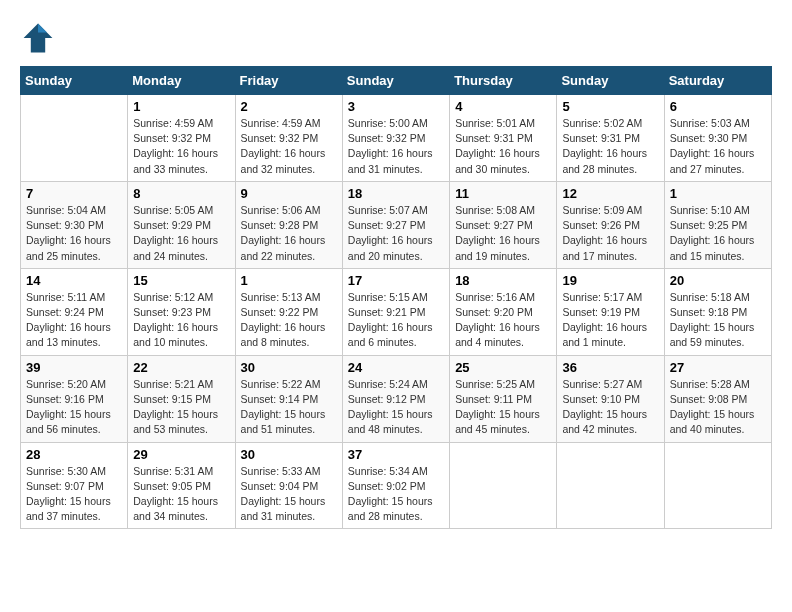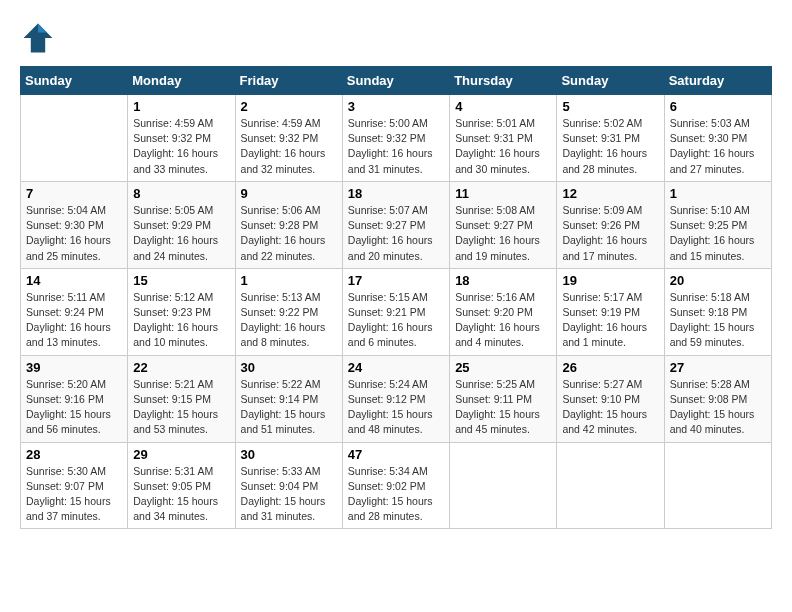--- a/index.html
+++ b/index.html
@@ -223,21 +223,21 @@
         </td>
         <td>
           <span class="day-number">24</span>
           <div class="day-info">Sunrise: 5:24 AM<br>Sunset: 9:12 PM<br>Daylight: 15 hours and 48 minutes.</div>
         </td>
         <td>
           <span class="day-number">25</span>
           <div class="day-info">Sunrise: 5:25 AM<br>Sunset: 9:11 PM<br>Daylight: 15 hours and 45 minutes.</div>
         </td>
         <td>
-          <span class="day-number">26</span>
+          <span class="day-number">36</span>
           <div class="day-info">Sunrise: 5:27 AM<br>Sunset: 9:10 PM<br>Daylight: 15 hours and 42 minutes.</div>
         </td>
         <td>
           <span class="day-number">27</span>
           <div class="day-info">Sunrise: 5:28 AM<br>Sunset: 9:08 PM<br>Daylight: 15 hours and 40 minutes.</div>
         </td>
       </tr>
       <tr>
         <td>
           <span class="day-number">28</span>
@@ -245,21 +245,21 @@
         </td>
         <td>
           <span class="day-number">29</span>
           <div class="day-info">Sunrise: 5:31 AM<br>Sunset: 9:05 PM<br>Daylight: 15 hours and 34 minutes.</div>
         </td>
         <td>
           <span class="day-number">30</span>
           <div class="day-info">Sunrise: 5:33 AM<br>Sunset: 9:04 PM<br>Daylight: 15 hours and 31 minutes.</div>
         </td>
         <td>
-          <span class="day-number">47</span>
+          <span class="day-number">37</span>
           <div class="day-info">Sunrise: 5:34 AM<br>Sunset: 9:02 PM<br>Daylight: 15 hours and 28 minutes.</div>
         </td>
         <td class="empty-cell"></td>
         <td class="empty-cell"></td>
         <td class="empty-cell"></td>
       </tr>
     </tbody>
 </table>
 
 </body></html>

